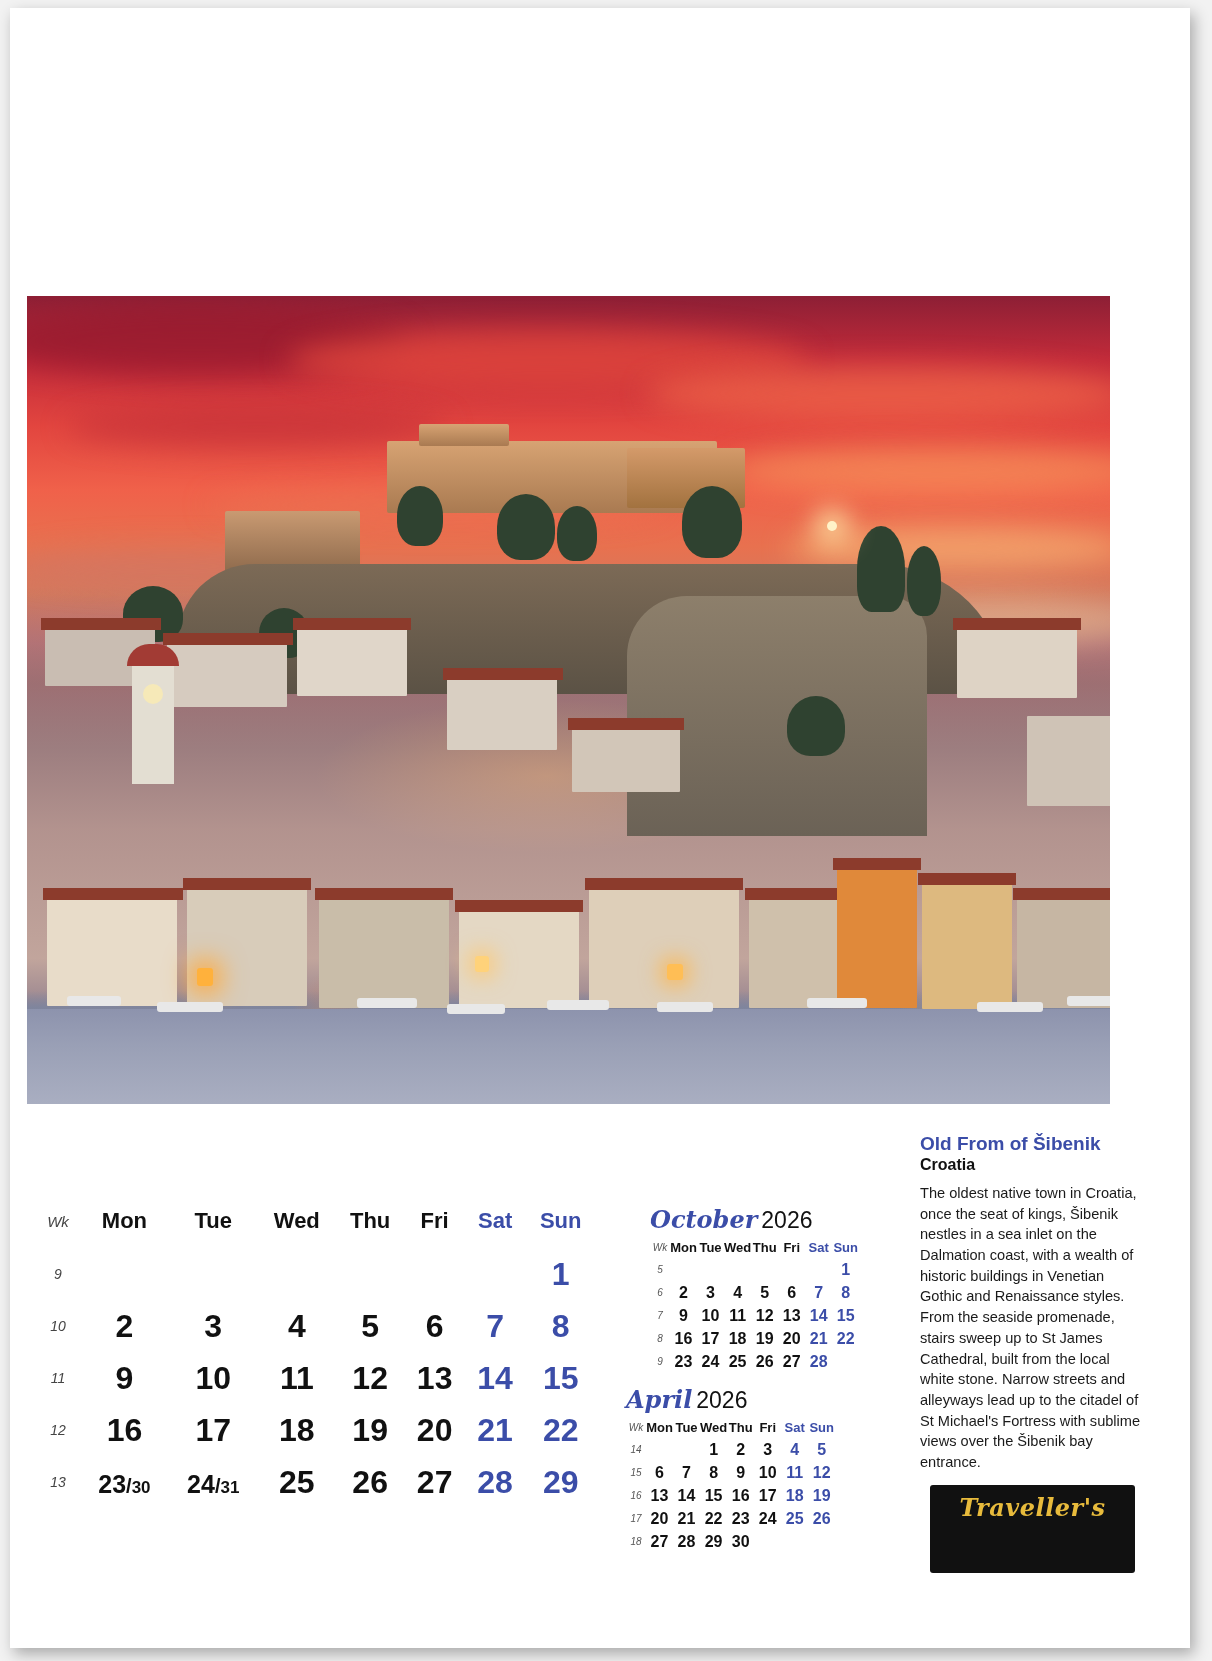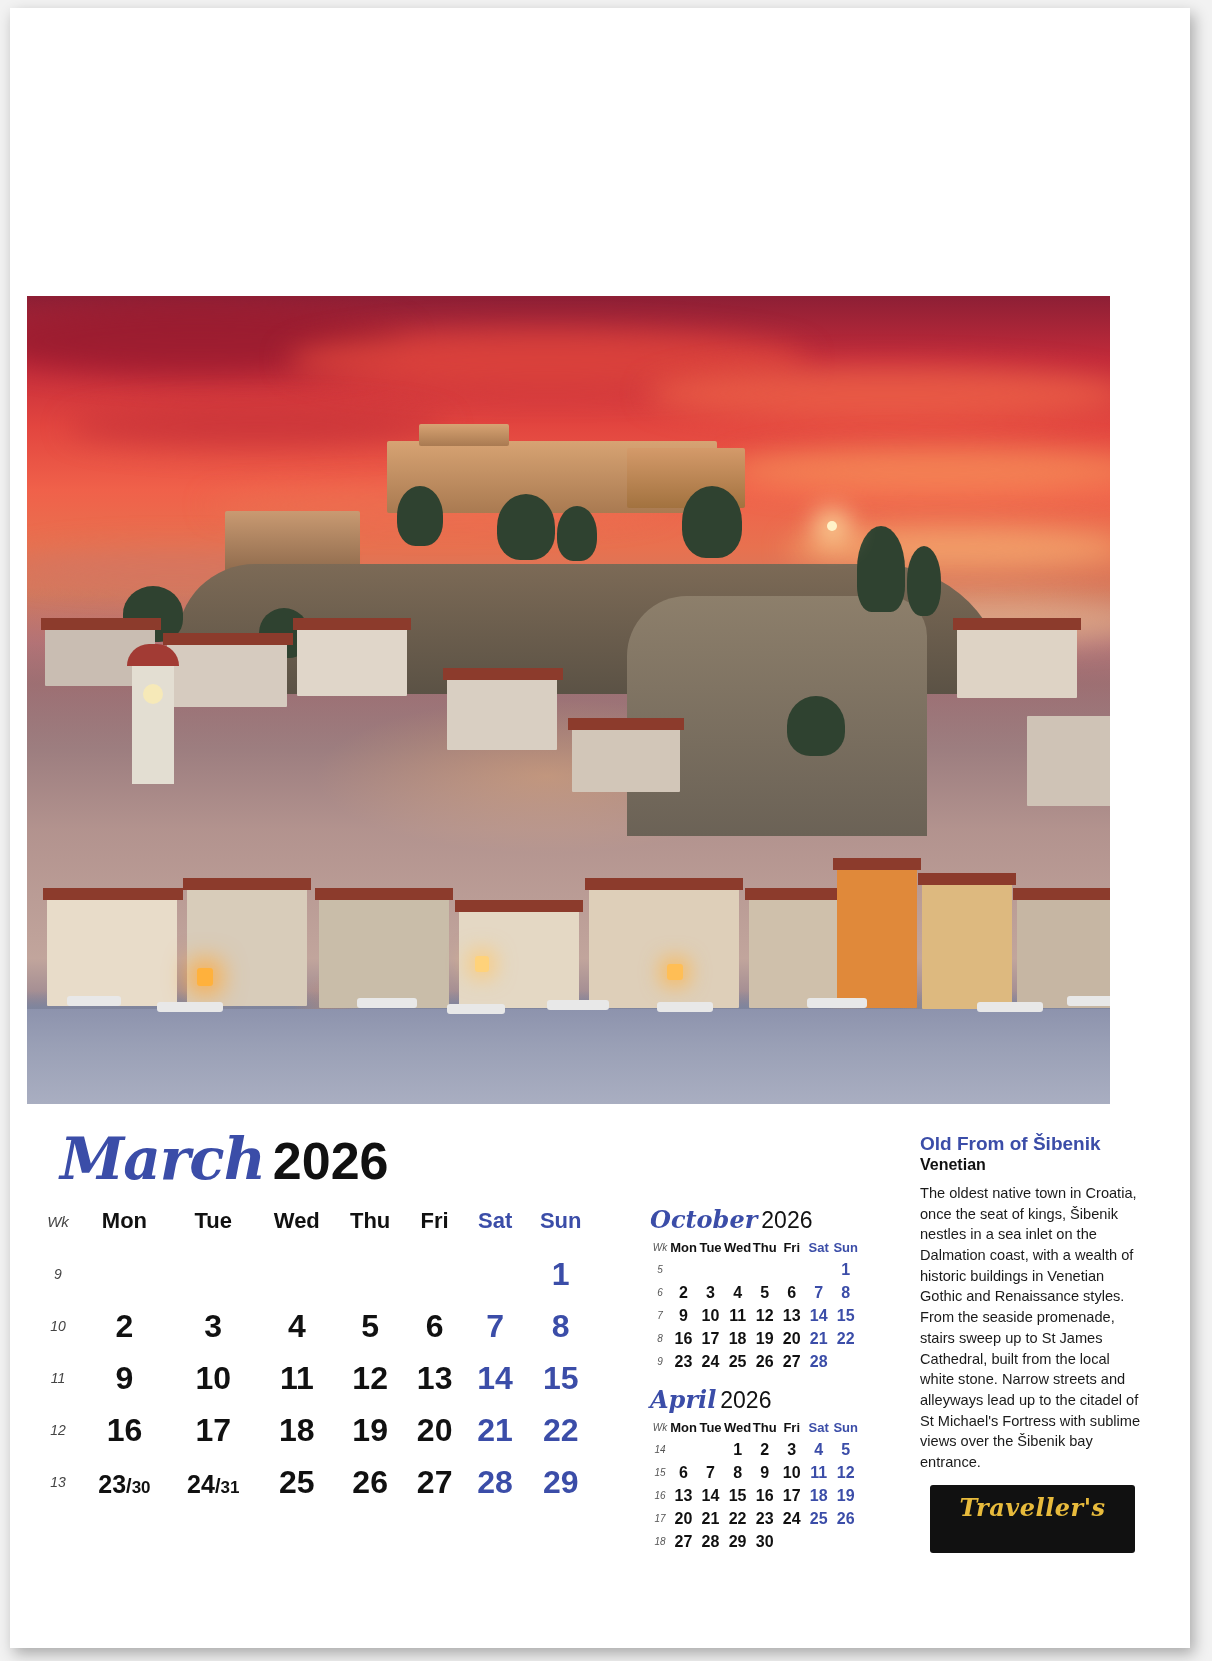--- a/index.html
+++ b/index.html
@@ -191,21 +191,21 @@
     vertical-align: baseline;
   }
   .dbl .slash { font-size: 20px; }
 
   
   .mini {
     position: absolute;
     width: 240px;
   }
   .mini-feb { left: 640px; top: 92px; }
-  .mini-apr { left: 640px; top: 272px; }
+  .mini-apr { left: 616px; top: 272px; }
   .mini-title {
     margin-bottom: 6px;
     white-space: nowrap;
   }
   .mini-title .mn {
     font-family: "DejaVu Serif", serif;
     font-style: italic;
     font-weight: bold;
     font-size: 24px;
     color: #3b4da8;
@@ -277,21 +277,21 @@
     line-height: 1.42;
     color: #1a1a1a;
   }
 
   
   .logo {
     position: absolute;
     left: 920px;
     top: 372px;
     width: 205px;
-    height: 68px;
+    height: 88px;
     background: #111111;
     border-radius: 3px;
     overflow: hidden;
   }
   .logo-top {
     position: absolute;
     left: 0; right: 0; top: 8px;
     text-align: center;
     font-family: "DejaVu Serif", serif;
     font-style: italic;
@@ -398,23 +398,20 @@
       <div class="boat" style="left:520px; top:704px; width:62px;"></div>
       <div class="boat" style="left:630px; top:706px; width:56px;"></div>
       <div class="boat" style="left:780px; top:702px; width:60px;"></div>
       <div class="boat" style="left:950px; top:706px; width:66px;"></div>
       <div class="boat" style="left:1040px; top:700px; width:46px;"></div>
     </div>
   </div>
 
   <div class="cal-area">
 
-    <div class="month-title">
-      <span class="month-name">March</span><span class="month-year">2026</span>
-    </div>
 
     <div class="main-cal">
       <table class="maincal">
         <thead>
           <tr>
             <th class="wk">Wk</th>
             <th>Mon</th>
             <th>Tue</th>
             <th>Wed</th>
             <th>Thu</th>
@@ -621,21 +618,21 @@
             <td></td>
             <td class="we"></td>
             <td class="we"></td>
           </tr>
         </tbody>
       </table>
     </div>
 
     <div class="desc">
       <div class="desc-title">Old From of Šibenik</div>
-      <div class="desc-sub">Venetian</div>
+      <div class="desc-sub">Croatia</div>
       <div class="desc-body">The oldest native town in Croatia, once the seat of kings, Šibenik nestles in a sea inlet on the Dalmation coast, with a wealth of historic buildings in Venetian Gothic and Renaissance styles. From the seaside promenade, stairs sweep up to St James Cathedral, built from the local white stone. Narrow streets and alleyways lead up to the citadel of St Michael's Fortress with sublime views over the Šibenik bay entrance.</div>
     </div>
 
     <div class="logo">
       <div class="logo-top">Traveller's</div>
     </div>
 
   </div>
 </div>
 

